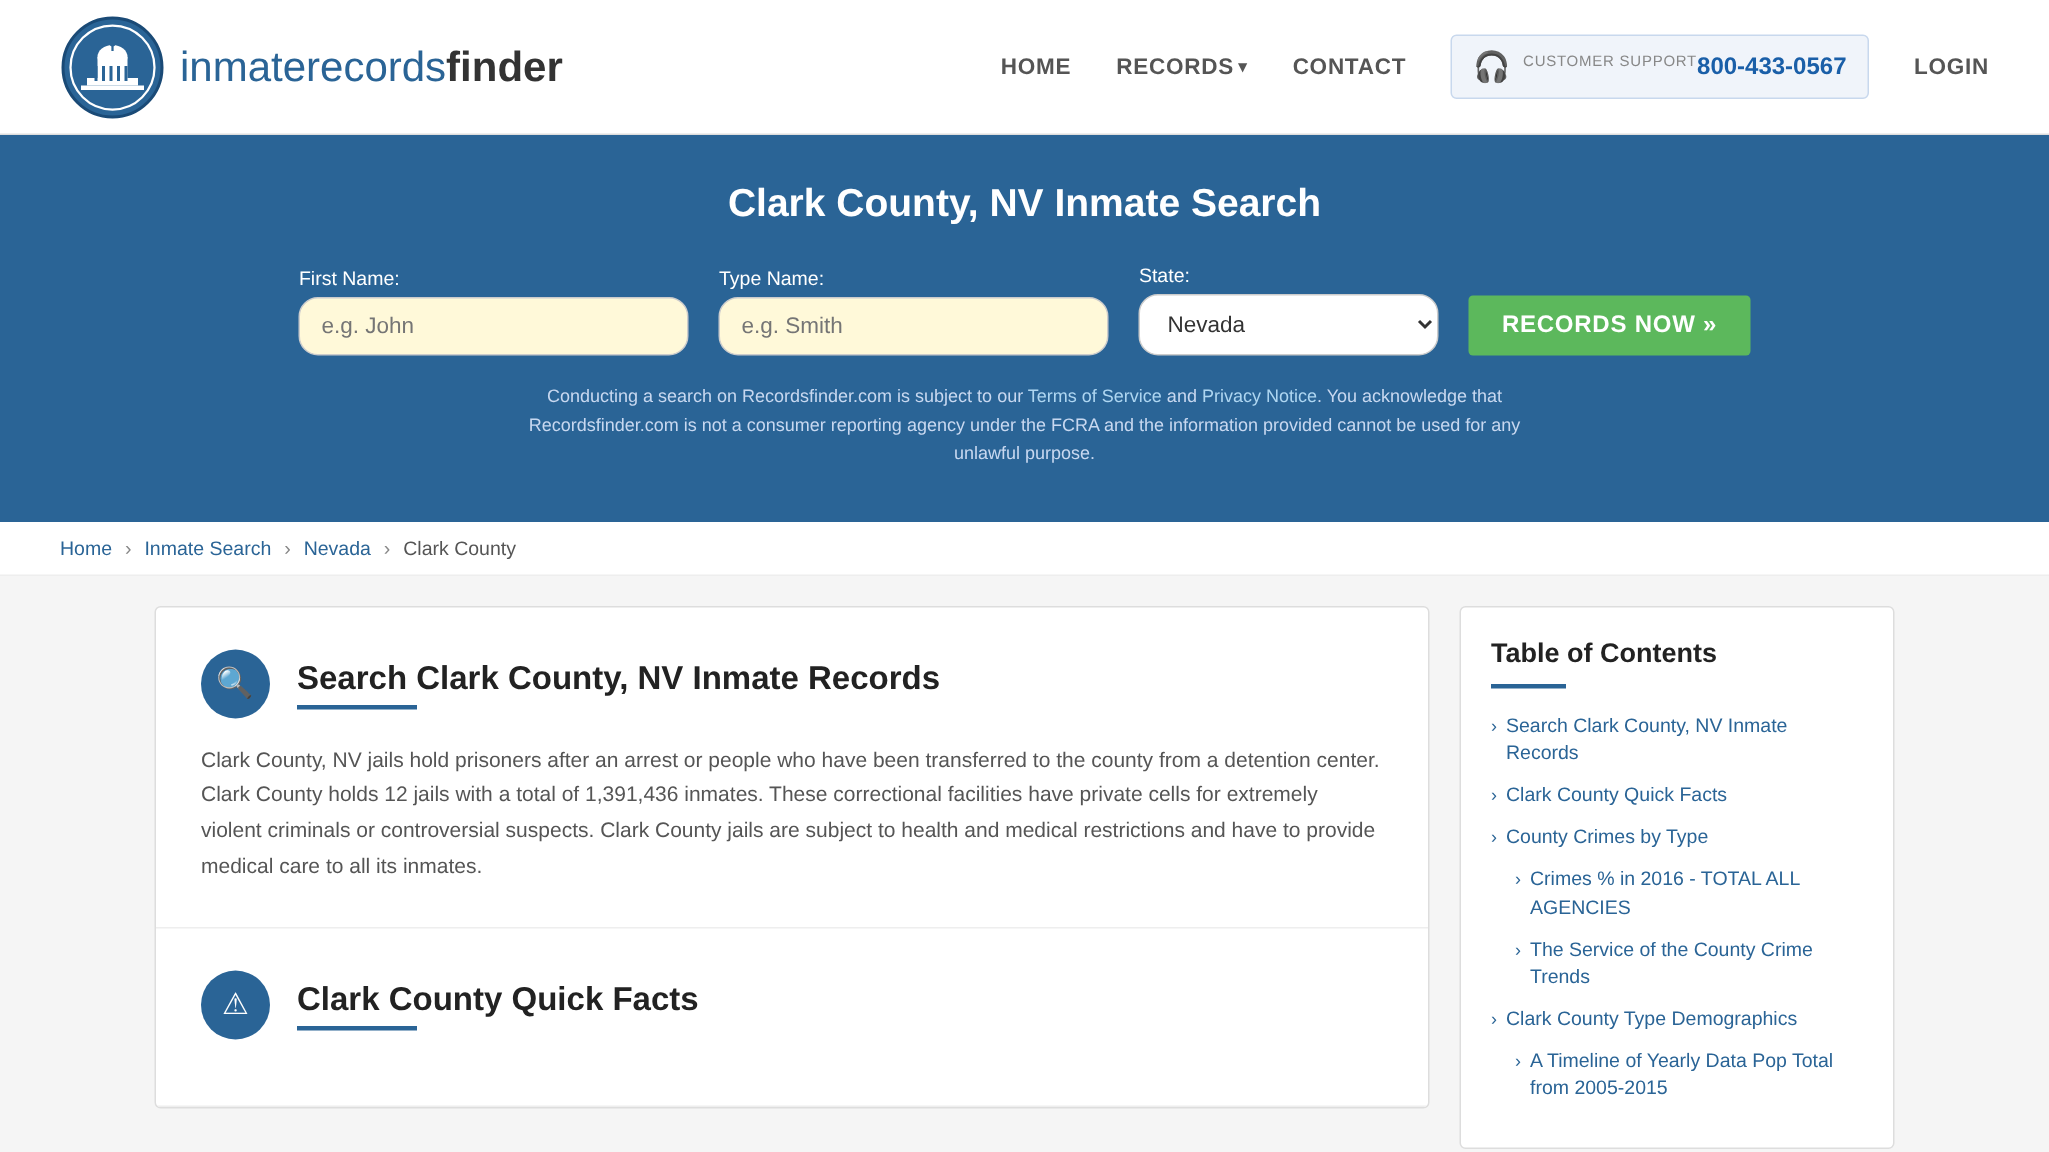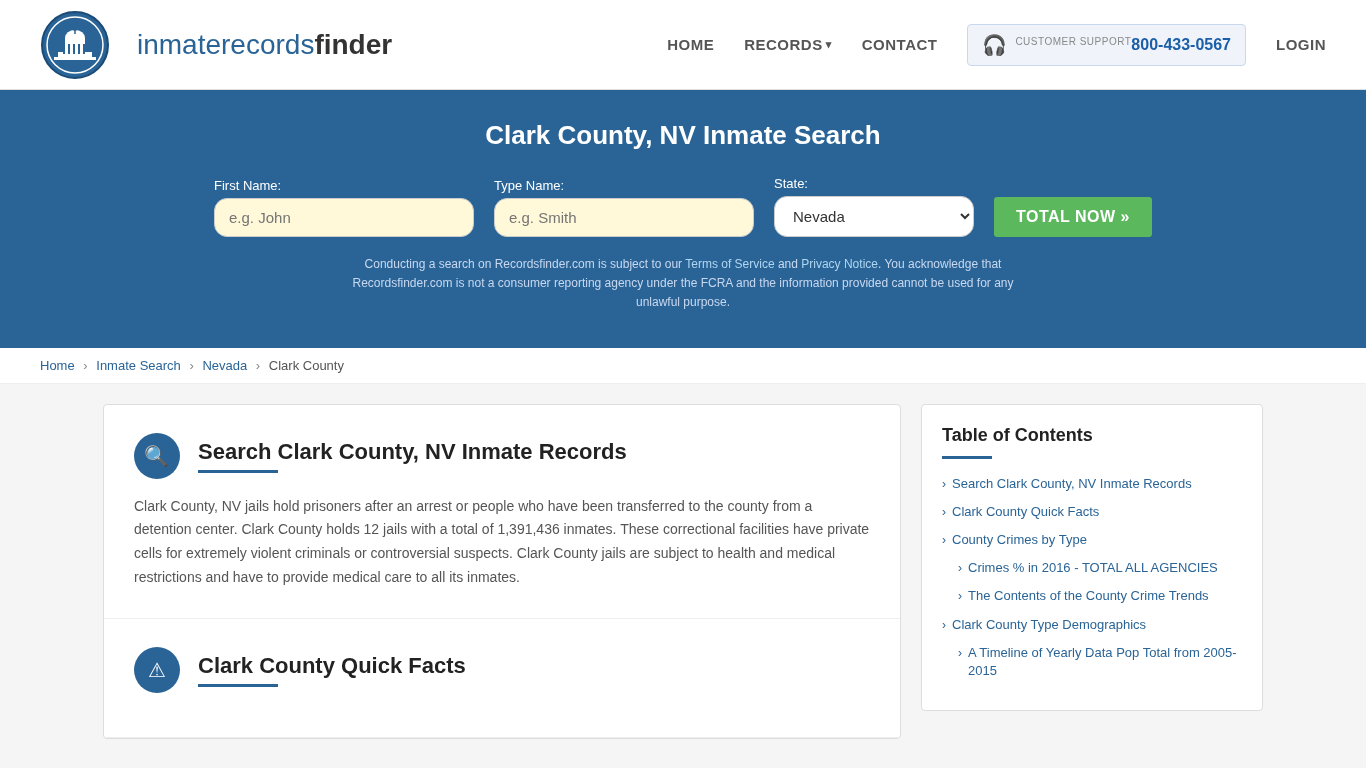--- a/index.html
+++ b/index.html
@@ -20,21 +20,20 @@
       align-items: center;
       gap: 10px;
     }
     #logo-icon {
       width: 70px;
       height: 70px;
     }
     #logo-text {
       font-size: 28px;
       color: #333;
-      margin-left: 17px;
     }
     #logo-text span { color: #1a5fa8; }
     #logo-text strong { color: #333; font-weight: bold; }
     #nav {
       display: flex;
       align-items: center;
       gap: 30px;
     }
     .nav-item {
       font-size: 15px;
@@ -205,21 +204,21 @@
       margin-top: 5px;
     }
     .section-body {
       color: #555;
       line-height: 1.7;
       font-size: 14px;
     }
 
     
     #sidebar {
-      width: 342px;
+      width: 290px;
       flex-shrink: 0;
     }
     #toc {
       background: #fff;
       border: 1px solid #ddd;
       border-radius: 4px;
       padding: 20px;
     }
     #toc-title {
       font-size: 18px;
@@ -317,21 +316,21 @@
     <div class="form-group">
       <label>Type Name:</label>
       <input id="last-name-input" type="text" placeholder="e.g. Smith" style="">
     </div>
     <div class="form-group">
       <label>State:</label>
       <select id="state-select">
         <option>Nevada</option>
       </select>
     </div>
-    <button id="search-btn">TOTAL NOW »</button>
+    <button id="search-btn">RECORDS NOW »</button>
   </div>
   <p id="disclaimer">
     Conducting a search on Recordsfinder.com is subject to our <a>Terms of Service</a> and <a>Privacy Notice</a>. You acknowledge that Recordsfinder.com is not a consumer reporting agency under the FCRA and the information provided cannot be used for any unlawful purpose.
   </p>
 </section>
 
 <nav id="breadcrumb">
   <a href="#">Home</a>
   <span class="sep">›</span>
   <a href="#">Inmate Search</a>
@@ -387,21 +386,21 @@
       <div class="toc-item">
         <span class="toc-arrow">›</span>
         <a href="#">County Crimes by Type</a>
       </div>
       <div class="toc-item toc-sub">
         <span class="toc-arrow">›</span>
         <a href="#">Crimes % in 2016 - TOTAL ALL AGENCIES</a>
       </div>
       <div class="toc-item toc-sub">
         <span class="toc-arrow">›</span>
-        <a href="#">The Contents of the County Crime Trends</a>
+        <a href="#">The Service of the County Crime Trends</a>
       </div>
       <div class="toc-item">
         <span class="toc-arrow">›</span>
         <a href="#">Clark County Type Demographics</a>
       </div>
       <div class="toc-item toc-sub">
         <span class="toc-arrow">›</span>
         <a href="#">A Timeline of Yearly Data Pop Total from 2005-2015</a>
       </div>
     </div>

